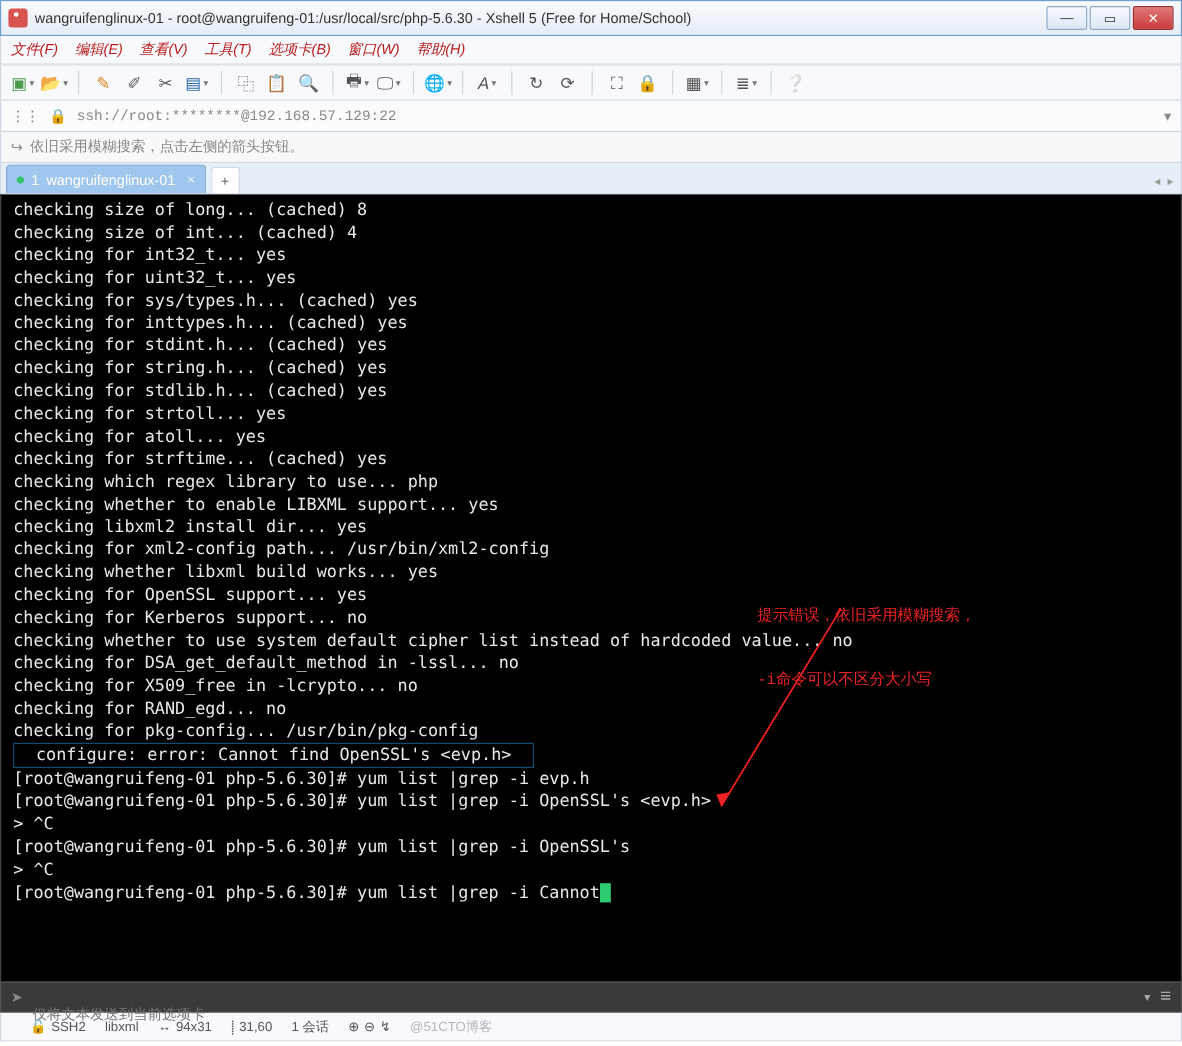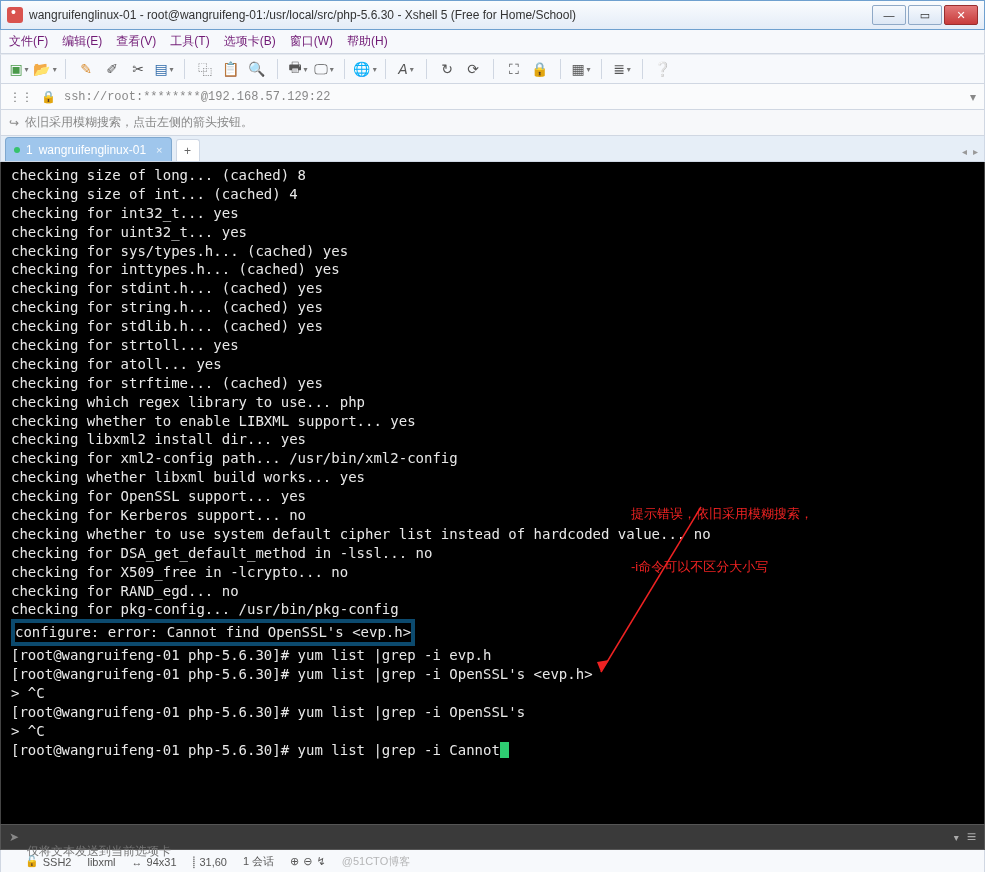--- a/index.html
+++ b/index.html
@@ -7,21 +7,21 @@
 
 .titlebar { height: 30px; background: linear-gradient(#fafcfe, #e4ecf7); border: 1px solid #6fa0cf; display: flex; align-items: center; padding: 0 6px; }
 .titlebar .app-icon { width: 16px; height: 16px; background: #d9534f; border-radius: 3px; margin-right: 6px; position: relative; }
 .titlebar .app-icon::after { content:"•"; color:#fff; position:absolute; top:-3px; left:4px; font-size:14px;}
 .titlebar .title { flex: 1; color: #333; }
 .win-btns { display: flex; }
 .win-btn { width: 34px; height: 20px; margin-left: 2px; border: 1px solid #8fa9c7; background: linear-gradient(#f6f9fd,#dce7f5); display:flex; align-items:center; justify-content:center; font-size:11px; color:#333; border-radius:2px;}
 .win-btn.close { background: linear-gradient(#e27979,#c83b3b); color:#fff; border-color:#982e2e;}
 
 .menubar { height: 24px; border: 1px solid #d0d7e2; border-top: none; display:flex; align-items:center; padding: 0 8px; gap: 14px; background:#f7f9fc;}
-.menubar span { color:#701a75; }
+.menubar span { color:#b91c1c;font-style:italic; }
 
 .toolbar { height: 30px; border: 1px solid #d0d7e2; border-top: 1px solid #e6eaf0; background: #f7f9fc; display:flex; align-items:center; padding: 0 8px; gap: 6px; }
 .tool-ico { width: 20px; height: 20px; display:flex; align-items:center; justify-content:center; color:#555; font-size:14px; border-radius:2px; }
 .tool-ico.drop::after { content:"▾"; font-size:8px; margin-left:2px; color:#777;}
 .tool-sep { width:1px; height:20px; background:#d0d7e2; margin: 0 4px;}
 .tool-ico.green { color:#4a9a4a;}
 .tool-ico.orange { color:#d88a2b;}
 .tool-ico.blue { color:#2f6aa8;}
 
 .addrbar { height: 26px; border: 1px solid #d0d7e2; border-top: none; background: #fafbfc; display:flex; align-items:center; padding: 0 8px; gap:8px; color:#777;}
@@ -31,22 +31,22 @@
 .tipbar { height: 26px; border: 1px solid #d0d7e2; border-top: none; background:#f7f8fa; display:flex; align-items:center; padding:0 8px; color:#888; gap:6px;}
 
 .tabstrip { height: 26px; background: #e6eef7; border: 1px solid #cfd8e5; border-top:none; display:flex; align-items:flex-end; padding-left:4px; position:relative;}
 .tab { height: 24px; background: #9fc6ec; border: 1px solid #7fa8cf; border-bottom:none; border-radius: 4px 4px 0 0; display:flex; align-items:center; padding: 0 8px; gap:6px; color:#fff; font-size:12px; margin-right:2px;}
 .tab .dot { width:6px; height:6px; background:#36c26c; border-radius:50%;}
 .tab .close-x { color:#e9f3fb; font-size:11px; margin-left:4px;}
 .tab-add { width:24px; height:22px; background:#fff; border:1px solid #cfd8e5; border-bottom:none; border-radius:3px 3px 0 0; display:flex; align-items:center; justify-content:center; color:#666; margin-left:2px;}
 .tabstrip .navarrows { position:absolute; right:6px; bottom:4px; color:#999; display:flex; gap:6px; font-size:10px;}
 
 .terminal { background:#000; color:#e8e8e8; font-family: "DejaVu Sans Mono","Consolas",monospace; font-size:14px; line-height:1.35; padding: 4px 10px 8px 10px; white-space:pre; position:relative; border-left:1px solid #444; border-right:1px solid #444; min-height: 620px;}
-.terminal .boxed { display:inline-block; border:4px solid #0c4a6e; padding: 0 0; }
-.annot { position:absolute; color:#e22; font-family:Liberation Sans, sans-serif; font-size:13px; text-align:left; }
+.terminal .boxed { display:inline-block; border:1px solid #0c4a6e; padding: 0 18px; }
+.annot { position:absolute; color:#e22; font-family:Liberation Mono, monospace; font-size:13px; text-align:left; }
 .cursor { display:inline-block; width:9px; height:16px; background:#2ecc71; vertical-align:text-bottom;}
 .arrow-svg { position:absolute; pointer-events:none; }
 
 .inputstrip { height: 26px; background:#3a3a3a; display:flex; align-items:center; padding:0 8px; gap:8px; color:#aaa; border:1px solid #555;}
 .inputstrip input { flex:1; background:transparent; border:none; color:#ddd; outline:none; font-size:12px;margin-top:28px;}
 .inputstrip .menu-ico { color:#aaa; font-size:16px;}
 
 .statusbar { height: 24px; background:#f7f9fc; border:1px solid #d0d7e2; border-top:none; display:flex; align-items:center; padding: 0 8px; font-size:11px; color:#555;}
 .statusbar .left { flex:1; }
 .statusbar .seg { margin-left: 16px; display:flex; align-items:center; gap:4px;}

